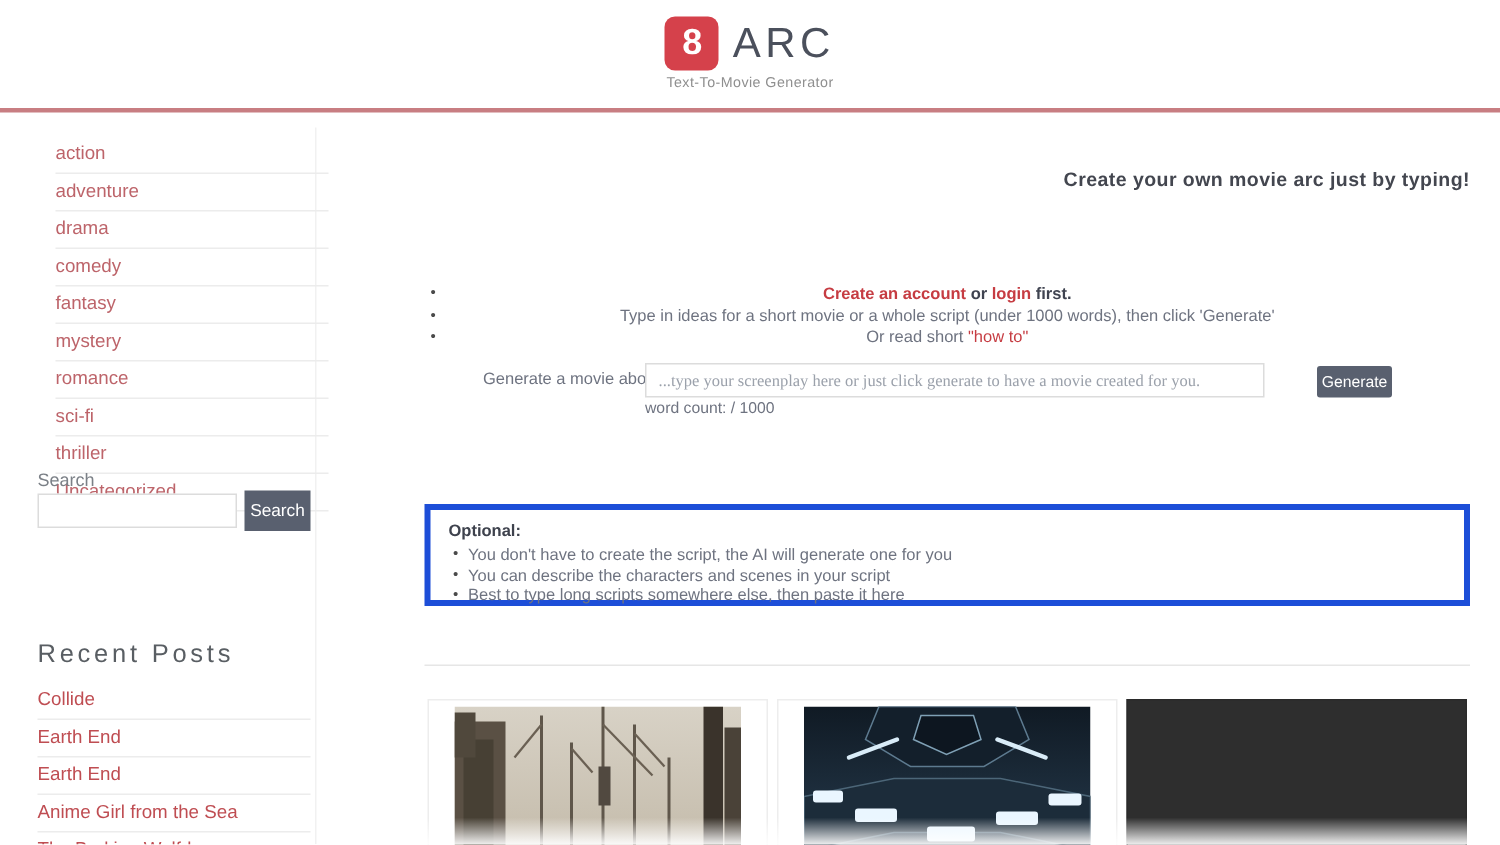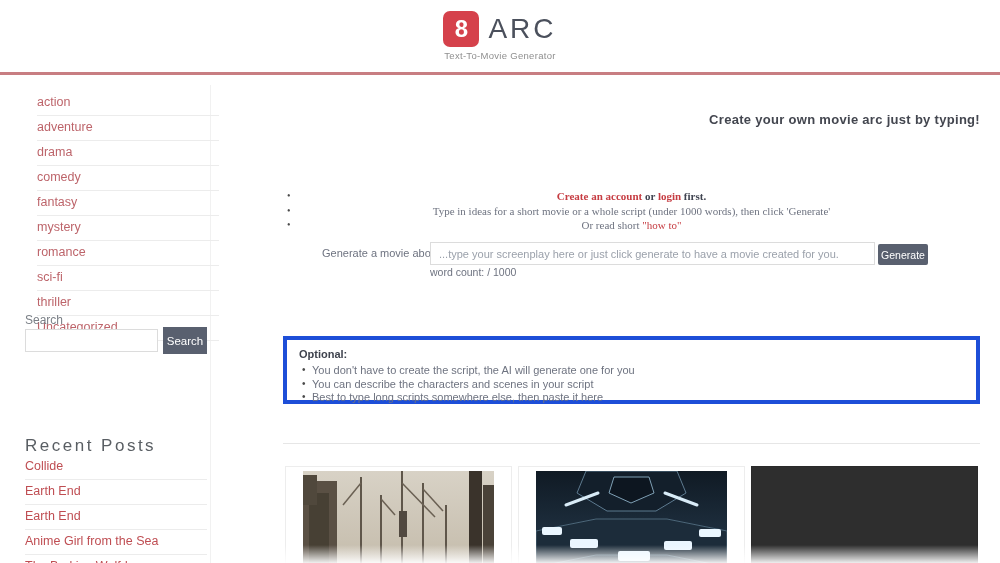--- a/index.html
+++ b/index.html
@@ -32,42 +32,42 @@
 
   .search-label { position:absolute; left:25px; top:313px; font-size:12px; color:#7b8087; }
   .search-row { position:absolute; left:25px; top:329px; width:182px; display:flex; align-items:flex-start; }
   .search-input { flex:1; height:23px; border:1px solid #dcdcdc; background:#fff;
     font-size:12px; padding:0 6px; color:#444; outline:none; min-width:0; }
   .search-btn { width:44px; height:27px; margin-left:5px; margin-top:-2px;
     background:#59606f; color:#fff; border:none; font-size:11.5px; cursor:pointer;
     font-family:"Liberation Sans", sans-serif; }
 
   .recent-title { position:absolute; left:25px; top:426px; font-size:17px; font-weight:500;
-    color:#595e63; letter-spacing:2.5px;margin-top:10px; }
+    color:#595e63; letter-spacing:2.5px; }
   .post-list { position:absolute; left:25px; top:455px; width:182px; }
 
   
   .main { position:absolute; left:283px; top:85px; width:697px; height:478px; }
   .main-heading { position:absolute; top:27px; left:0; width:100%; text-align:right;
     font-size:13px; font-weight:bold; color:#43464f; letter-spacing:.3px; }
 
-  .instr-list { position:absolute; top:104px; left:0; width:100%;font-family:Liberation Serif, serif; }
+  .instr-list { position:absolute; top:104px; left:0; width:100%; }
   .instr-list li { position:relative; text-align:center; font-size:11px;
     line-height:14.5px; color:#6e7380; }
   .instr-list li::before { content:"\2022"; position:absolute; left:4px; top:0;
     font-size:10px; color:#4a4a4a; }
   .bold-dark { font-weight:bold; color:#3f4350; }
   .red-link { color:#c63c42; font-weight:bold; cursor:pointer; }
   .red-link-plain { color:#c63c42; cursor:pointer; }
 
   .gen-label { position:absolute; left:16px; top:162px; width:141px; text-align:right;
     font-size:11px; color:#6e7380; }
-  .gen-input { position:absolute; left:147px; top:157px; width:445px; height:23px;
+  .gen-input { position:absolute; left:147px; top:157px; width:413px; height:23px;
     border:1px solid #dcdcdc; padding:0 8px; font-size:11px; color:#444;
-    font-family:Liberation Sans, sans-serif; outline:none; }
+    font-family:Liberation Serif, serif; outline:none; }
   .gen-input::placeholder { color:#9ba1ab; }
   .gen-btn { position:absolute; left:595px; top:159px; width:50px; height:21px;
     background:#59606f; color:#fff; border:none; border-radius:2px; font-size:10.5px;
     cursor:pointer; font-family:"Liberation Sans", sans-serif; }
   .word-count { position:absolute; left:147px; top:181px; width:445px;
     text-align:left; font-size:10.5px; color:#6e7380; }
 
   .optional-box { position:absolute; left:0; top:251px; width:697px; height:68px;
     border:4px solid #1d4ed8; padding:8px 6px 0 12px; }
   .optional-title { font-size:11px; font-weight:bold; color:#3e424d; margin-bottom:4px; }

